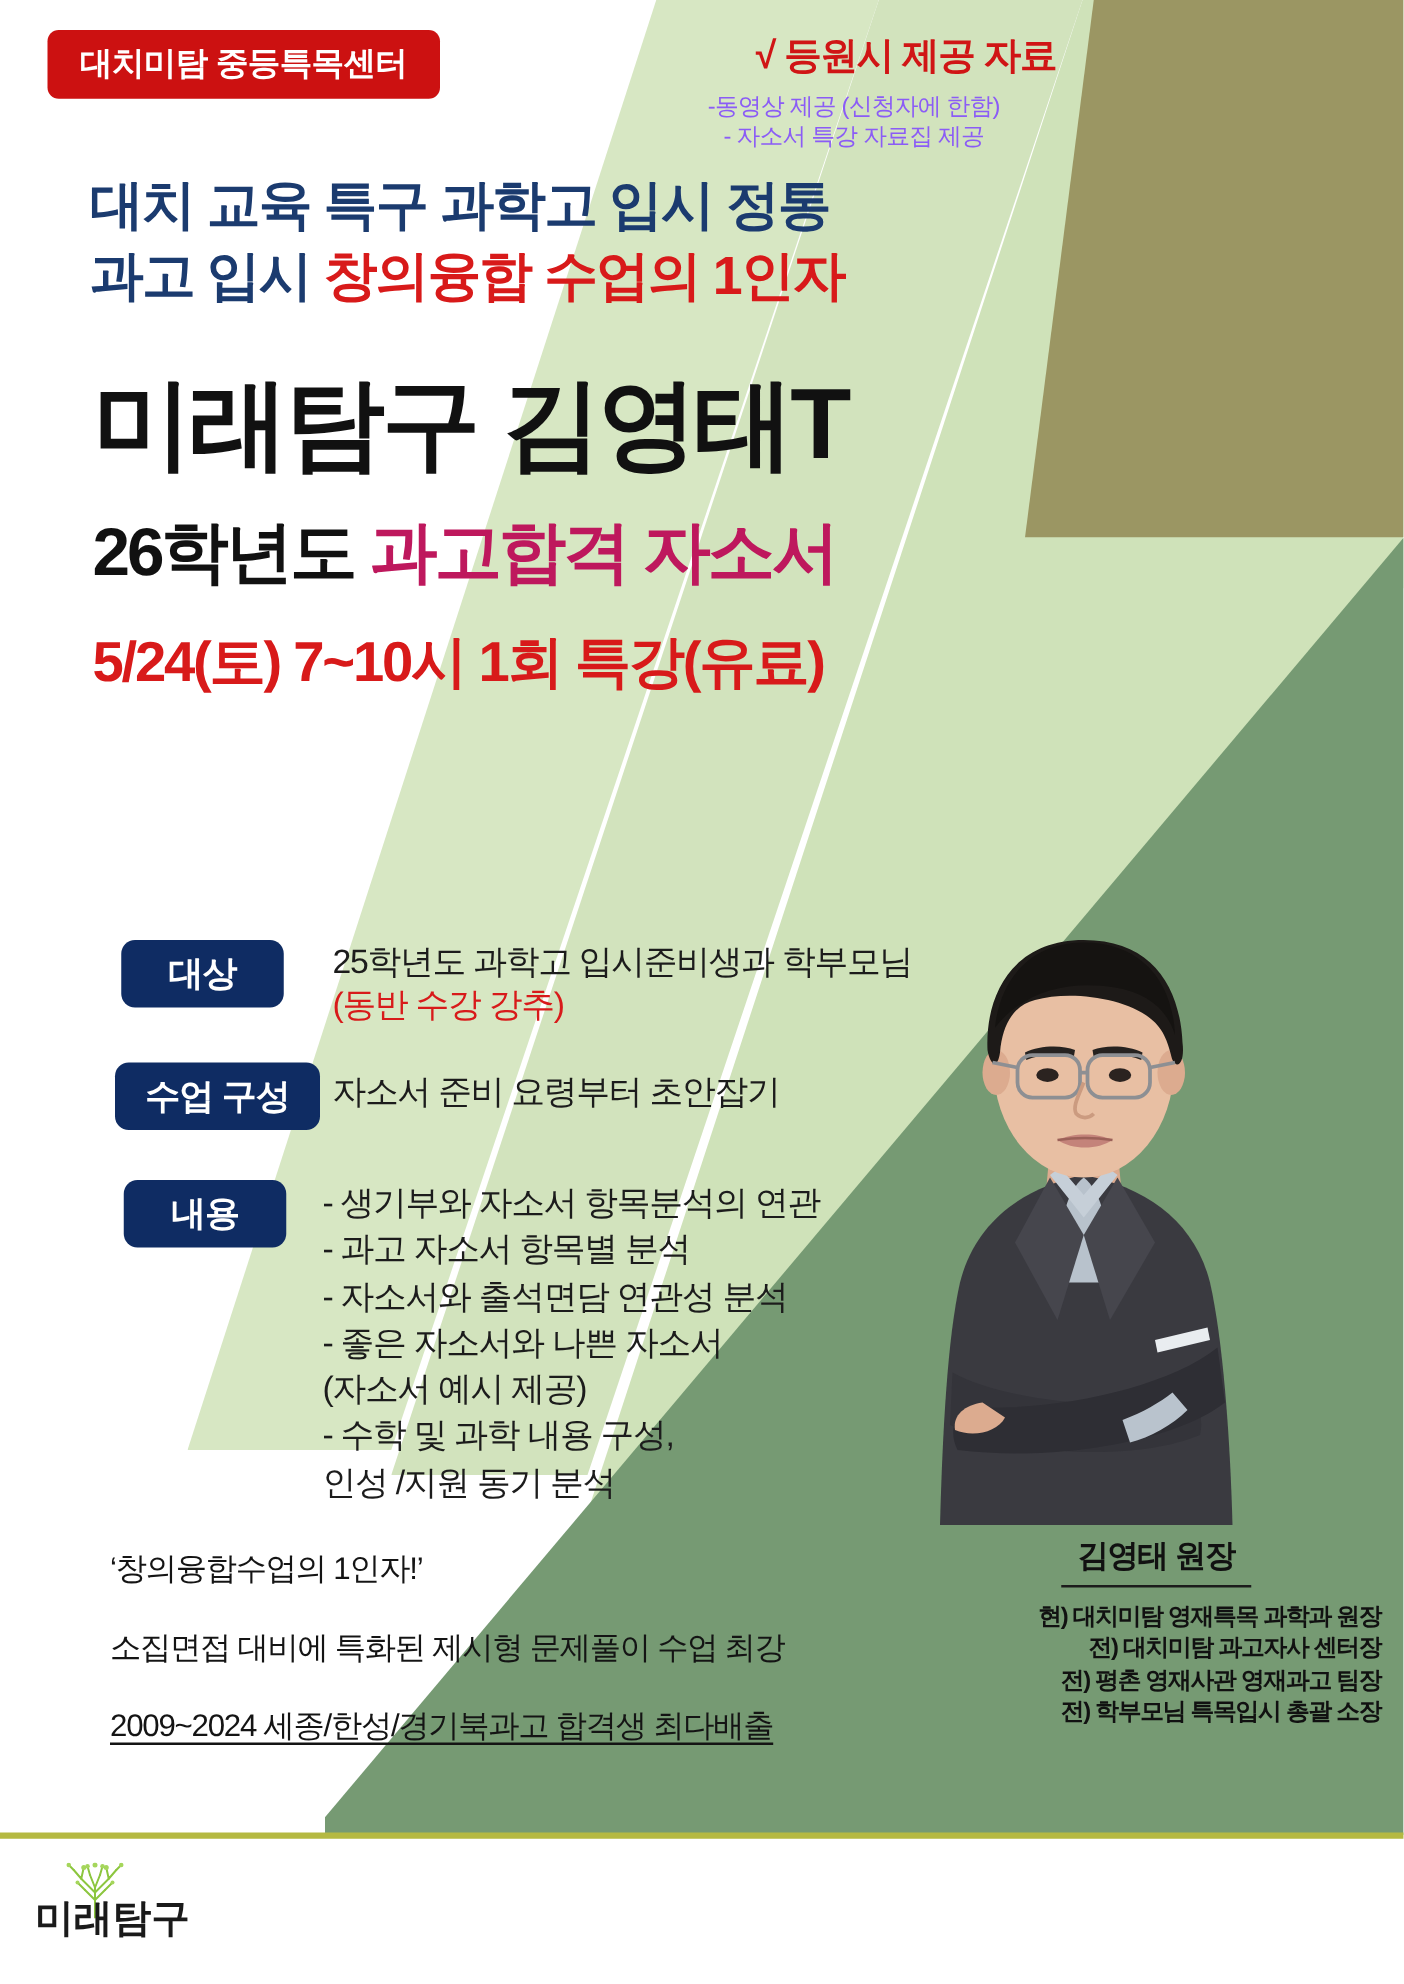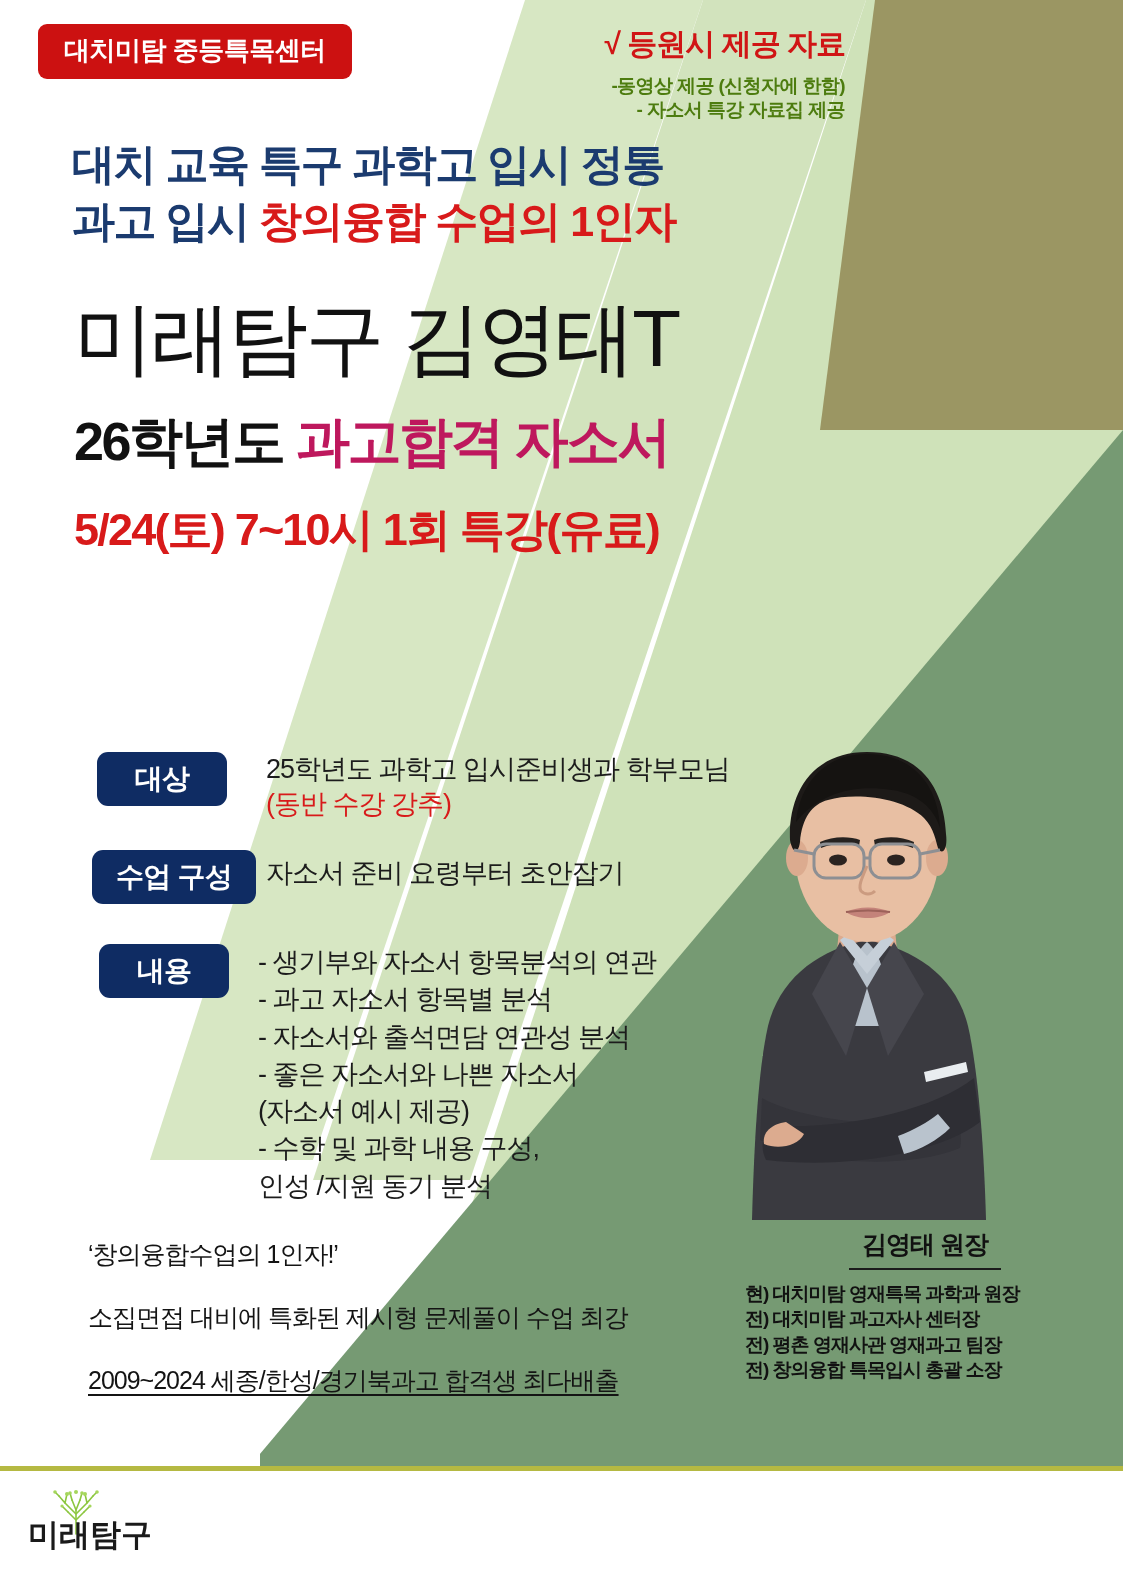--- a/index.html
+++ b/index.html
@@ -89,45 +89,45 @@
     color: #d01515;
     font-size: 30px;
     font-weight: bold;
     letter-spacing: -1px;
     text-align: right;
     white-space: nowrap;
   }
   .provided-list {
     margin-top: 9px;
     font-size: 19px;
-    font-weight: bold;
-    color: #4d7c0f;
+    font-weight: normal;
+    color: #8b5cf6;
     line-height: 1.28;
     letter-spacing: -0.6px;
-    text-align: right;
+    text-align: center;
     padding-left: 6px;
   }
 
   
   .headline {
     position: absolute; left: 72px; top: 136px;
     font-size: 43px;
     font-weight: bold;
     color: #1b3b6f;
     line-height: 1.32;
     letter-spacing: -1.5px;
     white-space: nowrap;
   }
   .headline .hl-red { color: #d81a1a; }
 
   
   .bigname {
     position: absolute; left: 74px; top: 286px;
     font-size: 80px;
-    font-weight: normal;
+    font-weight: bold;
     color: #111111;
     letter-spacing: -3px;
     white-space: nowrap;
   }
 
   
   .subject {
     position: absolute; left: 74px; top: 406px;
     font-size: 54px;
     font-weight: bold;
@@ -228,21 +228,21 @@
     width: 152px; height: 2px;
     background: #1c1c1c;
     margin: 7px auto 11px auto;
   }
   .cred-list {
     font-size: 19px;
     font-weight: bold;
     color: #111111;
     line-height: 1.34;
     letter-spacing: -1px;
-    text-align: left;
+    text-align: right;
     white-space: nowrap;
   }
 
   
   .brand {
     position: absolute; left: 26px; top: 1492px;
     width: 190px; height: 78px;
     z-index: 8;
   }
   .brand-text {
@@ -388,21 +388,21 @@
       </svg>
     </div>
 
     <div class="credentials">
       <div class="cred-name">김영태 원장</div>
       <div class="cred-rule"></div>
       <div class="cred-list">
         <div>현) 대치미탐 영재특목 과학과 원장</div>
         <div>전) 대치미탐 과고자사 센터장</div>
         <div>전) 평촌 영재사관 영재과고 팀장</div>
-        <div>전) 창의융합 특목입시 총괄 소장</div>
+        <div>전) 학부모님 특목입시 총괄 소장</div>
       </div>
     </div>
 
     <div class="brand">
       <svg width="60" height="46" viewBox="0 0 60 46" style="position:absolute;left:20px;top:-2px;">
         <g stroke="#8cc63f" stroke-width="1.6" fill="none" stroke-linecap="round">
           <path d="M30 44 L30 20"></path>
           <path d="M30 24 L19 13 M30 24 L41 13"></path>
           <path d="M30 30 L22 22 M30 30 L38 22"></path>
           <path d="M19 13 L13 6 M19 13 L21 4 M41 13 L47 6 M41 13 L39 4"></path>

